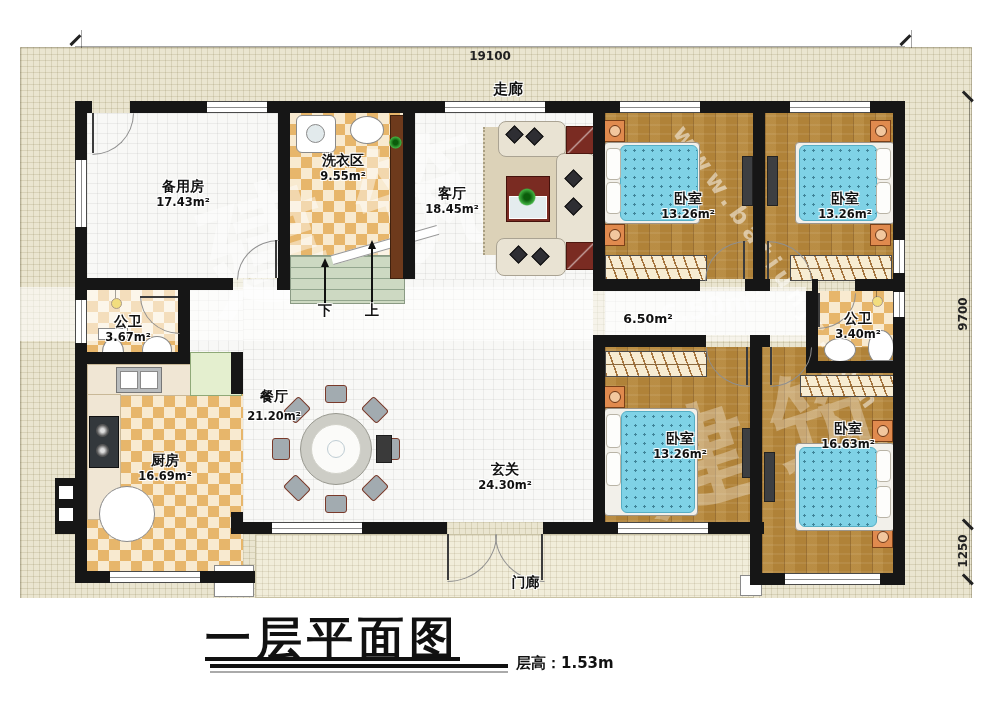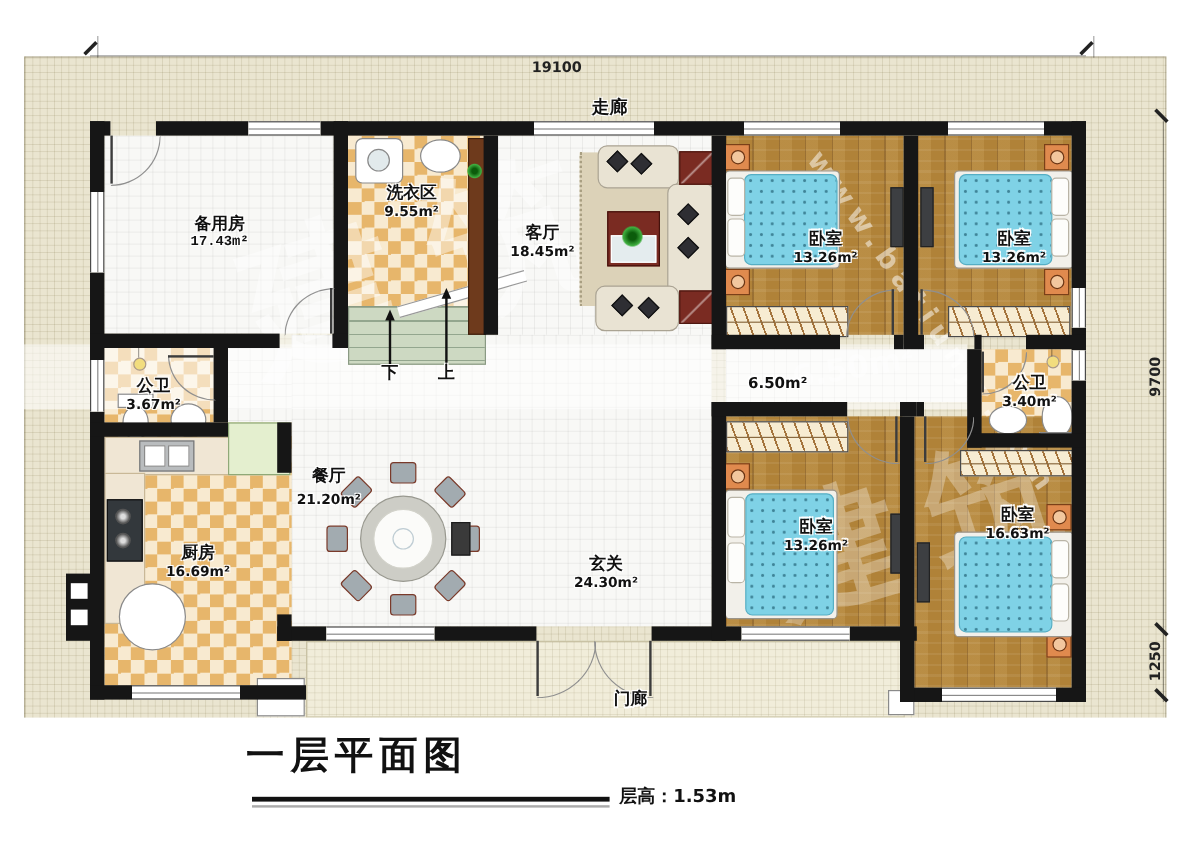--- a/index.html
+++ b/index.html
@@ -69,21 +69,21 @@
   .rname{font-size:14px;font-weight:bold;color:#111;white-space:nowrap;text-align:center;}
   .rarea{font-size:11.5px;font-weight:bold;color:#111;white-space:nowrap;text-align:center;}
   .lbl-c{transform:translateX(-50%);}
   .dim{font-size:12px;font-weight:bold;color:#222;}
   .tick{background:#222;transform:rotate(45deg);}
   .hair{background:rgba(0,0,0,.35);}
   .wm{color:rgba(255,255,255,.45);font-weight:bold;pointer-events:none;}
   .arrow-line{background:#111;}
   .arrow-head{width:0;height:0;border-left:4px solid transparent;border-right:4px solid transparent;border-bottom:9px solid #111;}
   
-  .big-title{font-size:32px;font-weight:bold;color:#111;letter-spacing:5px;white-space:nowrap;}
+  .big-title{font-size:46px;font-weight:bold;color:#111;letter-spacing:5px;white-space:nowrap;text-decoration:underline;}
   .scale-txt{font-size:38px;font-weight:600;color:#111;white-space:nowrap;}
   .info-line{font-size:15px;font-weight:bold;color:#111;white-space:nowrap;}
 </style>
 </head>
 <body>
 
 <div id="plan">
 
   <div class="abs site" style="left:20px;top:47px;width:950px;height:551px;"></div>
 
@@ -293,27 +293,27 @@
 
   <div class="abs hair" style="left:75px;top:46px;width:830px;height:1px;"></div>
   <div class="abs hair" style="left:969px;top:101px;width:1px;height:484px;"></div>
   <div class="abs hair" style="left:81px;top:30px;width:1px;height:18px;"></div>
   <div class="abs hair" style="left:911px;top:30px;width:1px;height:18px;"></div>
   <div class="abs tick" style="left:74px;top:33px;width:2.5px;height:14px;"></div>
   <div class="abs tick" style="left:904px;top:33px;width:2.5px;height:14px;"></div>
   <div class="abs tick" style="left:961px;top:95px;width:14px;height:2.5px;"></div>
   <div class="abs tick" style="left:961px;top:523px;width:14px;height:2.5px;"></div>
   <div class="abs tick" style="left:961px;top:578px;width:14px;height:2.5px;"></div>
-  <div class="abs dim lbl-c" style="left:464px;top:49px;">19100</div>
+  <div class="abs dim lbl-c" style="left:490px;top:49px;">19100</div>
   <div class="abs dim" style="left:941px;top:302px;width:44px;height:24px;display:flex;align-items:center;justify-content:center;transform:rotate(-90deg);">9700</div>
   <div class="abs dim" style="left:941px;top:539px;width:44px;height:24px;display:flex;align-items:center;justify-content:center;transform:rotate(-90deg);">1250</div>
 
   <div class="abs rname halo lbl-c" style="left:508px;top:80px;font-size:15px;">走廊</div>
   <div class="abs rname halo lbl-c" style="left:183px;top:178px;">备用房</div>
-  <div class="abs rarea halo lbl-c" style="left:183px;top:195px;font-family:Liberation Mono, monospace;">17.43m²</div>
+  <div class="abs rarea halo lbl-c" style="left:183px;top:195px;">17.43m²</div>
   <div class="abs rname halo lbl-c" style="left:343px;top:152px;">洗衣区</div>
   <div class="abs rarea halo lbl-c" style="left:343px;top:169px;">9.55m²</div>
   <div class="abs rname halo lbl-c" style="left:452px;top:185px;">客厅</div>
   <div class="abs rarea halo lbl-c" style="left:452px;top:202px;">18.45m²</div>
   <div class="abs rname halo lbl-c" style="left:688px;top:190px;">卧室</div>
   <div class="abs rarea halo lbl-c" style="left:688px;top:207px;">13.26m²</div>
   <div class="abs rname halo lbl-c" style="left:845px;top:190px;">卧室</div>
   <div class="abs rarea halo lbl-c" style="left:845px;top:207px;">13.26m²</div>
   <div class="abs rname halo lbl-c" style="left:128px;top:313px;">公卫</div>
   <div class="abs rarea halo lbl-c" style="left:128px;top:330px;">3.67m²</div>

